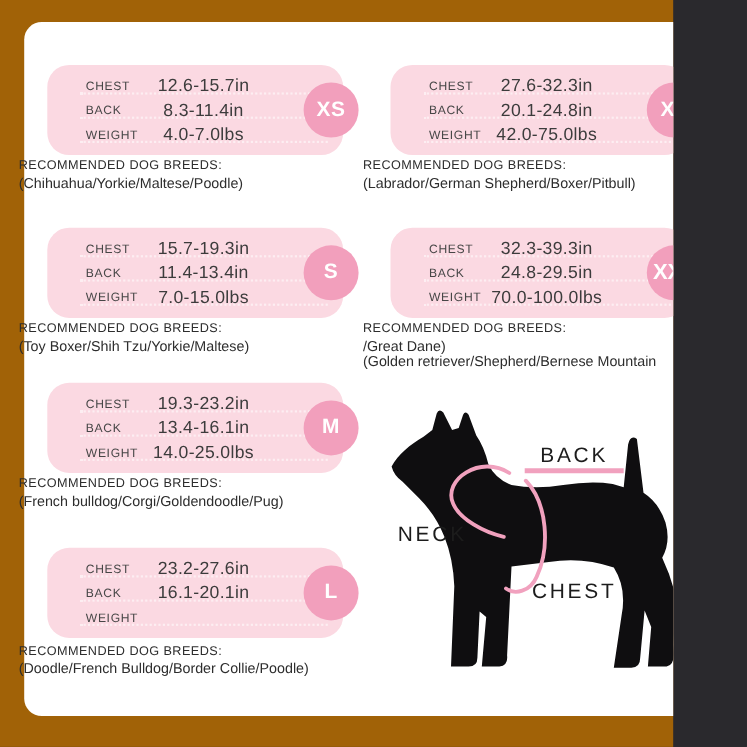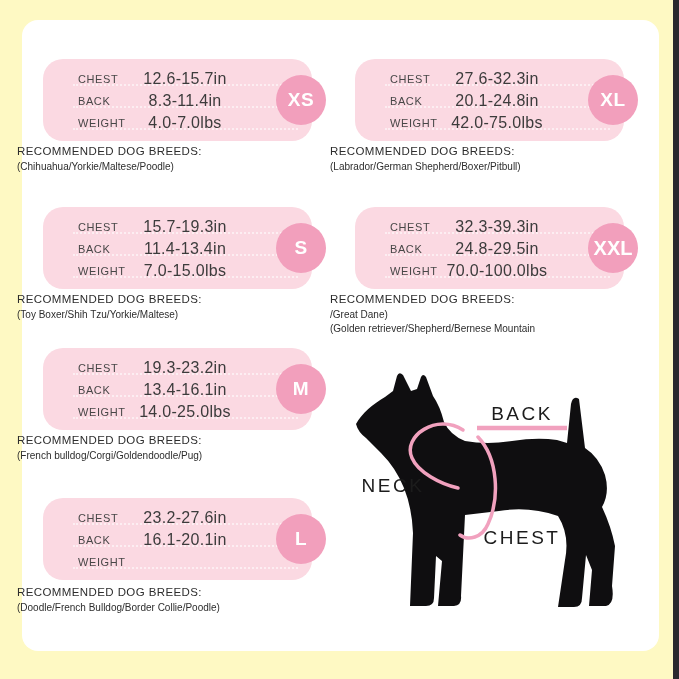--- a/index.html
+++ b/index.html
@@ -1,32 +1,32 @@
 <!DOCTYPE html>
 <html><head>
 <meta charset="utf-8">
 <style>
   html,body{margin:0;padding:0;background:#2a292d;}
-  .stage{position:relative;width:673px;height:679px;background:#fef9c3;overflow:hidden;
+  .stage{position:relative;width:612px;height:679px;background:#a16207;overflow:hidden;
          font-family:"Liberation Sans","DejaVu Sans",sans-serif;}
   .card{position:absolute;left:22px;top:20px;width:637px;height:631px;background:#ffffff;border-radius:16px;}
 
   .panel{position:absolute;width:269px;height:82px;background:#fbd9e2;border-radius:20px;padding-top:9px;box-sizing:border-box;}
   .prow{position:relative;height:21px;margin-bottom:1px;}
   .dots{position:absolute;left:30px;right:14px;bottom:3px;border-bottom:2px dotted rgba(255,255,255,0.55);}
   .plbl{position:absolute;left:35px;top:50%;transform:translateY(-50%);font-size:11px;letter-spacing:0.6px;color:#474747;}
   .pval{position:absolute;left:65px;right:50px;top:50%;transform:translateY(-50%);text-align:center;
         font-size:16px;color:#3c3c3c;letter-spacing:0.3px;}
   .badge{position:absolute;right:-14px;top:16px;width:50px;height:50px;border-radius:50%;background:#f29fbc;
          color:#ffffff;font-weight:bold;font-size:19px;display:flex;align-items:center;justify-content:center;letter-spacing:0.5px;}
   .b-xxl{font-size:20px;letter-spacing:0;}
 
   .breeds{position:absolute;width:320px;text-align:left;color:#2d2d2d;}
   .btitle{font-size:11.5px;letter-spacing:0.4px;line-height:13px;margin-bottom:2px;}
-  .blist{font-size:10px;line-height:14px;}
+  .blist{font-size:13px;line-height:14px;}
 
   .dogsvg{position:absolute;left:330px;top:338px;}
   .diagram-label{font-size:19px;letter-spacing:2.5px;fill:#1c1c1c;font-family:"Liberation Sans","DejaVu Sans",sans-serif;}
 </style>
 </head>
 <body>
 
 <div class="stage">
   <div class="card">
 

